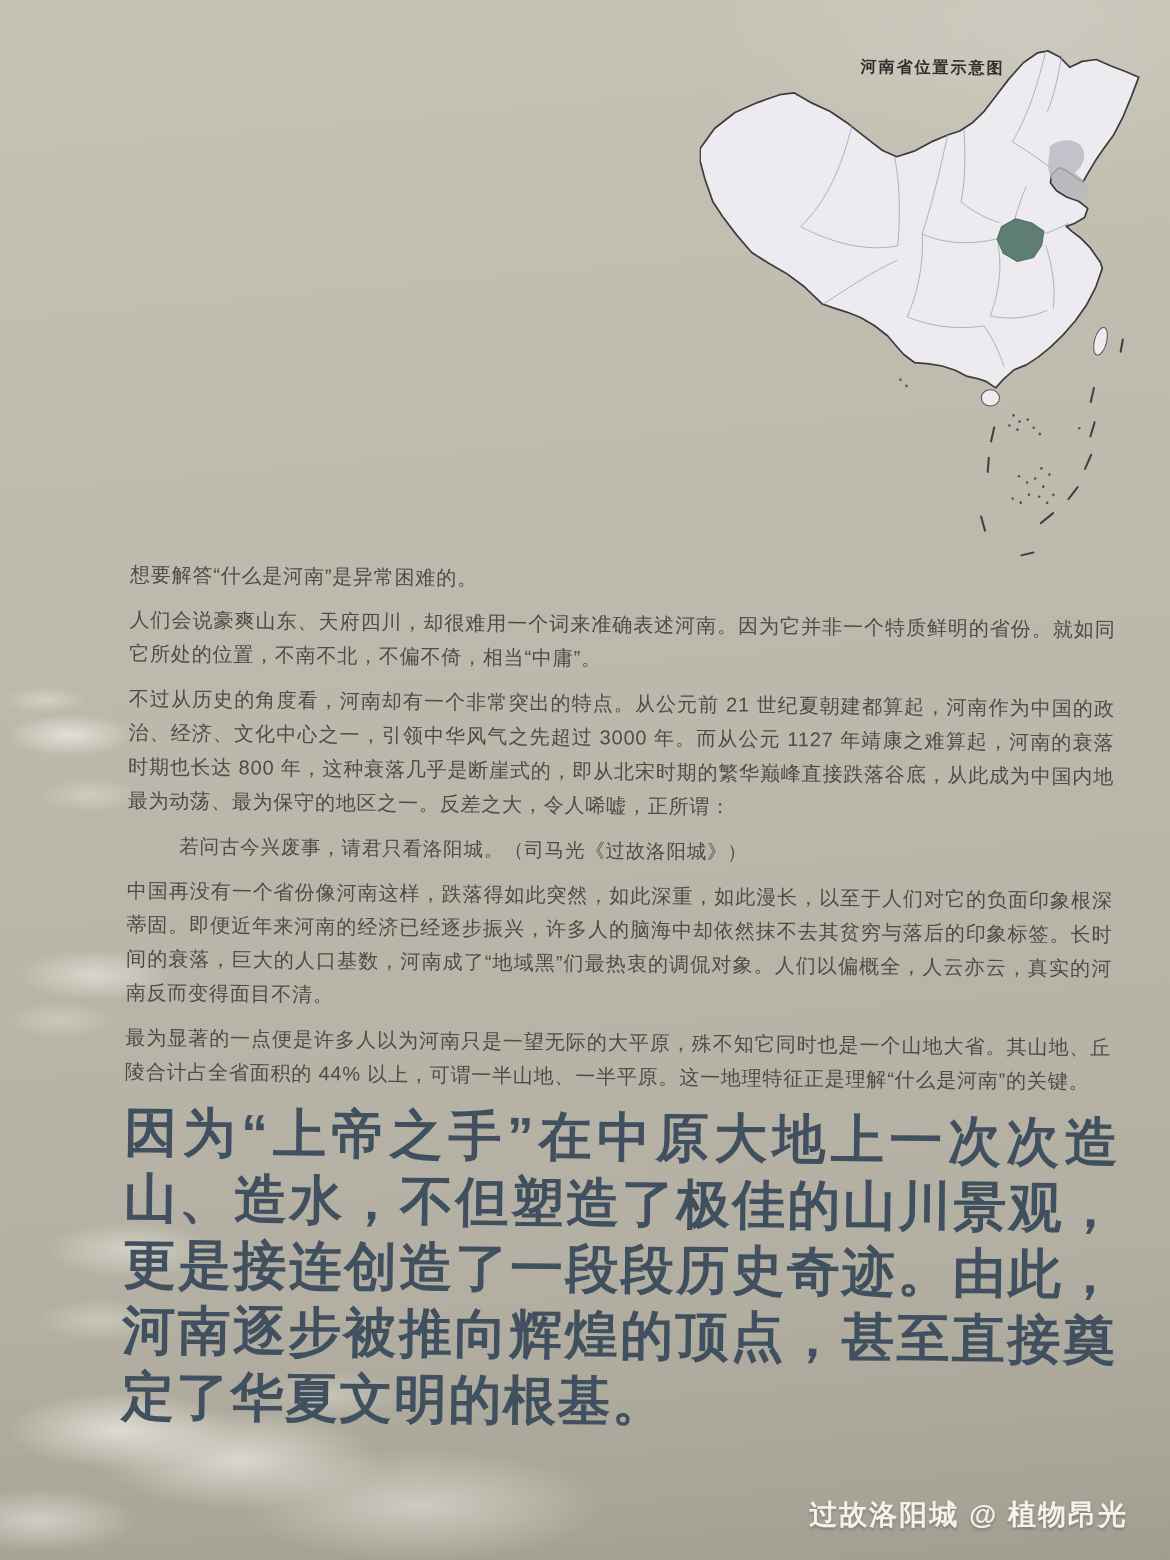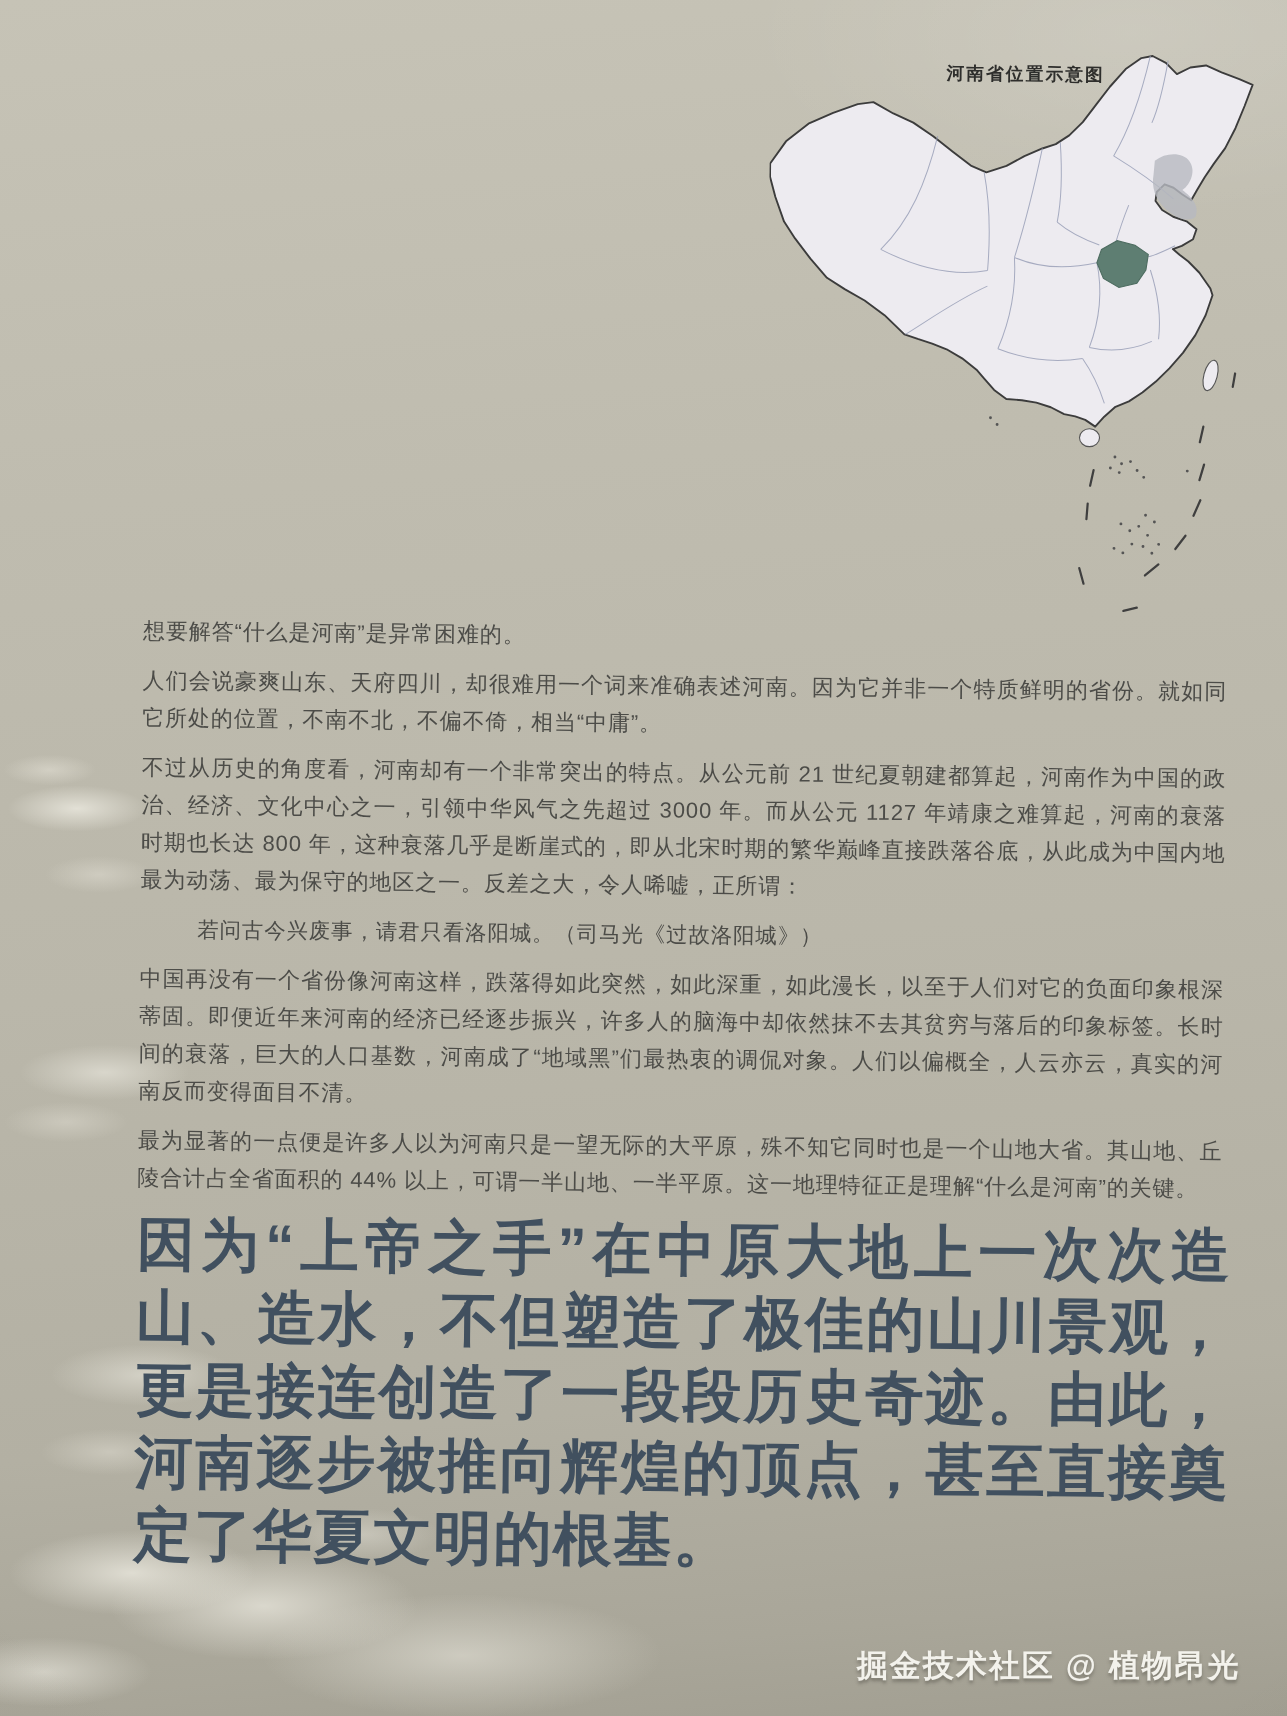--- a/index.html
+++ b/index.html
@@ -178,14 +178,14 @@
       <p>不过从历史的角度看，河南却有一个非常突出的特点。从公元前 21 世纪夏朝建都算起，河南作为中国的政治、经济、文化中心之一，引领中华风气之先超过 3000 年。而从公元 1127 年靖康之难算起，河南的衰落时期也长达 800 年，这种衰落几乎是断崖式的，即从北宋时期的繁华巅峰直接跌落谷底，从此成为中国内地最为动荡、最为保守的地区之一。反差之大，令人唏嘘，正所谓：</p>
       <div class="quote">若问古今兴废事，请君只看洛阳城。（司马光《过故洛阳城》）</div>
       <p>中国再没有一个省份像河南这样，跌落得如此突然，如此深重，如此漫长，以至于人们对它的负面印象根深蒂固。即便近年来河南的经济已经逐步振兴，许多人的脑海中却依然抹不去其贫穷与落后的印象标签。长时间的衰落，巨大的人口基数，河南成了“地域黑”们最热衷的调侃对象。人们以偏概全，人云亦云，真实的河南反而变得面目不清。</p>
       <p>最为显著的一点便是许多人以为河南只是一望无际的大平原，殊不知它同时也是一个山地大省。其山地、丘陵合计占全省面积的 44% 以上，可谓一半山地、一半平原。这一地理特征正是理解“什么是河南”的关键。</p>
       <div class="headline">因为“上帝之手”在中原大地上一次次造山、造水，不但塑造了极佳的山川景观，更是接连创造了一段段历史奇迹。由此，河南逐步被推向辉煌的顶点，甚至直接奠定了华夏文明的根基。</div>
     </div>
 
   </div>
 
   <div class="vignette"></div>
-  <div class="watermark">掘金技术社区 @ 植物昂光</div>
+  <div class="watermark">过故洛阳城 @ 植物昂光</div>
 </div>
 
 </body></html>

